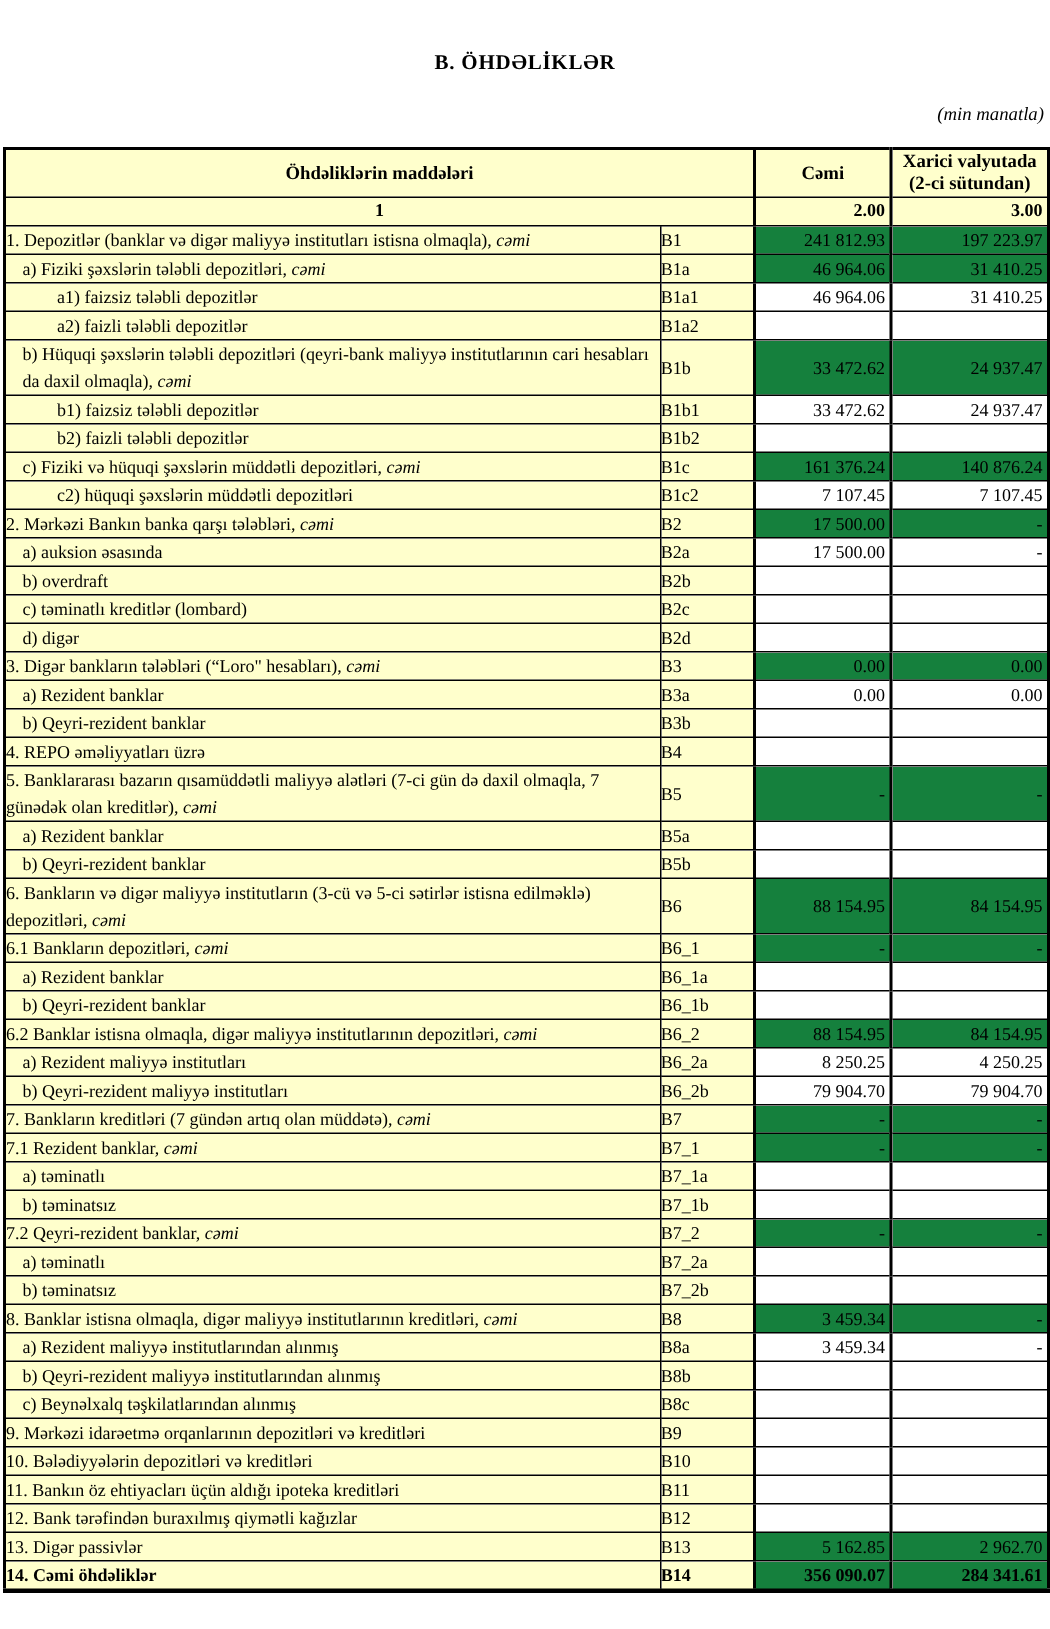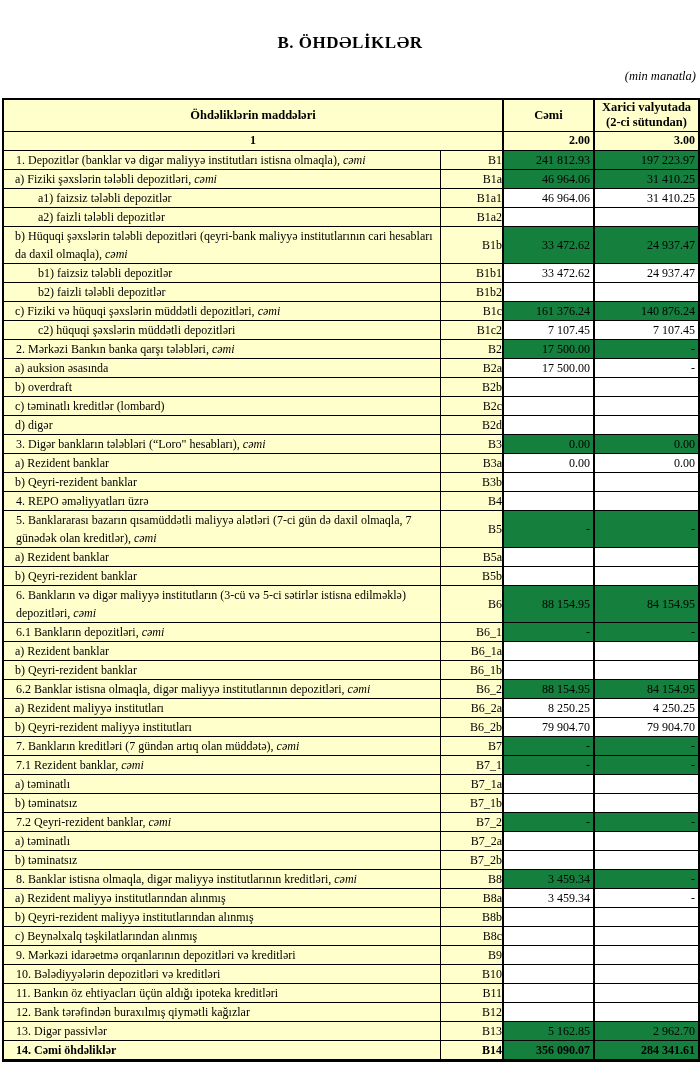--- a/index.html
+++ b/index.html
@@ -5,21 +5,21 @@
   * { box-sizing: border-box; }
   html, body { margin: 0; padding: 0; }
   body {
     width: 700px; height: 1086px;
     background: #ffffff; color: #000000;
     font-family: "Liberation Serif", serif;
     overflow: hidden;
   }
   .page { padding: 32px 2px 0 2px; }
   .title {
-    text-align: center; font-weight: bold; font-size: 17px; line-height: 22px;
+    text-align: center; font-weight: bold; font-size: 14px; line-height: 22px;
     letter-spacing: 0.5px;
   }
   .unit-note {
     text-align: right; font-style: italic; font-size: 12.5px; line-height: 15px;
     margin: 15px 0 14px 0; padding-right: 2px;
   }
   table.liab {
     border-collapse: collapse; table-layout: fixed; width: 696px;
     border: 2px solid #000; border-bottom-width: 3px;
   }
@@ -28,28 +28,28 @@
   th, td { border: 1px solid #000; padding: 0; vertical-align: middle; overflow: hidden; }
   thead th { background: #FFFFCC; font-weight: bold; text-align: center; }
   tr.h1 th { height: 32px; font-size: 12.5px; line-height: 15px; }
   tr.h2 th { height: 19px; font-size: 12px; line-height: 17px; }
   tr.h1 th.grp, tr.h2 th.grp { border-right: 2px solid #000; }
   tr.h1 th.thv3, tr.h2 th.thv3 { border-left: 2px solid #000; }
   tr.h2 th.num { text-align: right; padding-right: 3px; margin-top: 36px; }
   tbody td { font-size: 12px; height: 18px; line-height: 18px; }
   td.label {
     background: #FFFFCC; text-align: left;
-    padding-left: 12px; padding-right: 2px;
+    padding-left: 0; padding-right: 2px;
     white-space: nowrap;
   }
   td.label.i1 { padding-left: 11px; }
   td.label.i2 { padding-left: 34px; }
   tr.two td { height: 37px; }
   tr.two td.label { white-space: normal; line-height: 18px; }
-  td.code { background: #FFFFCC; text-align: right; border-right: 2px solid #000; }
+  td.code { background: #FFFFCC; text-align: left; border-right: 2px solid #000; }
   td.val { text-align: right; padding-right: 3px; padding-left: 2px; }
   td.v3 { border-left: 2px solid #000; }
   td.fy { background: #15803d; }
   td.fw { background: #ffffff; }
   tr.bld td { font-weight: bold; }
   .li { font-style: italic; }
 </style>
 </head>
 <body>
 

